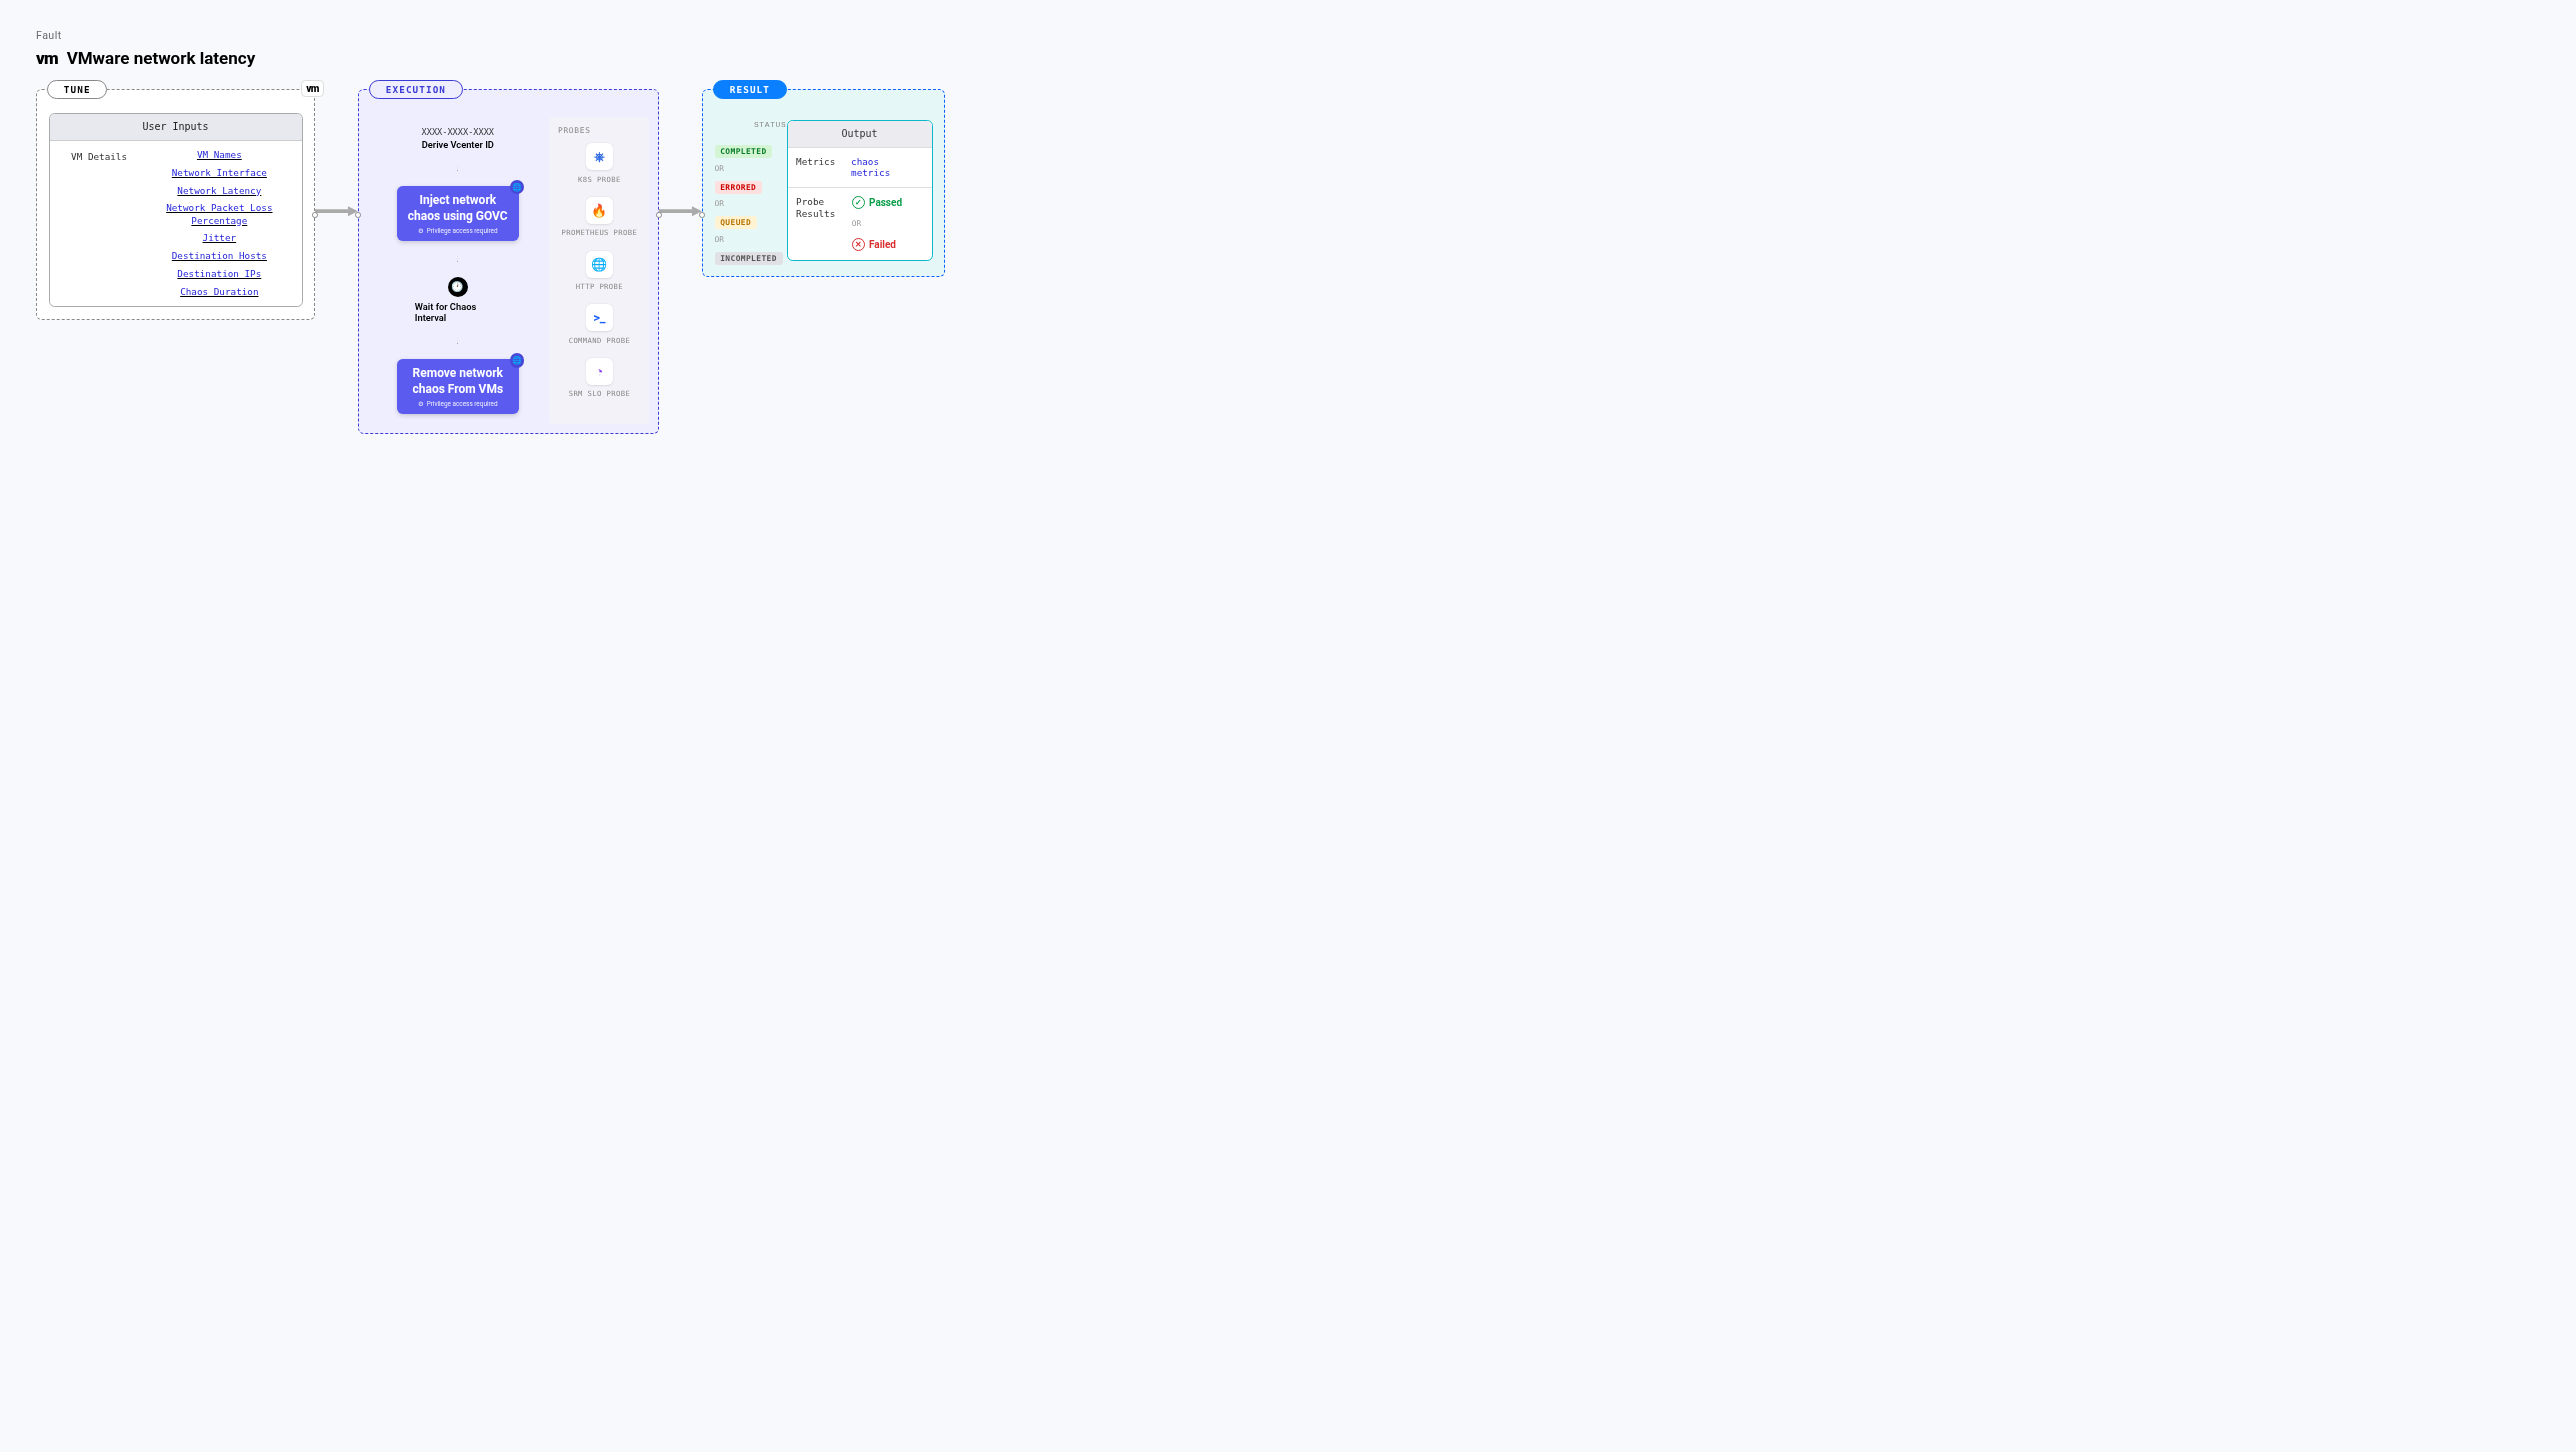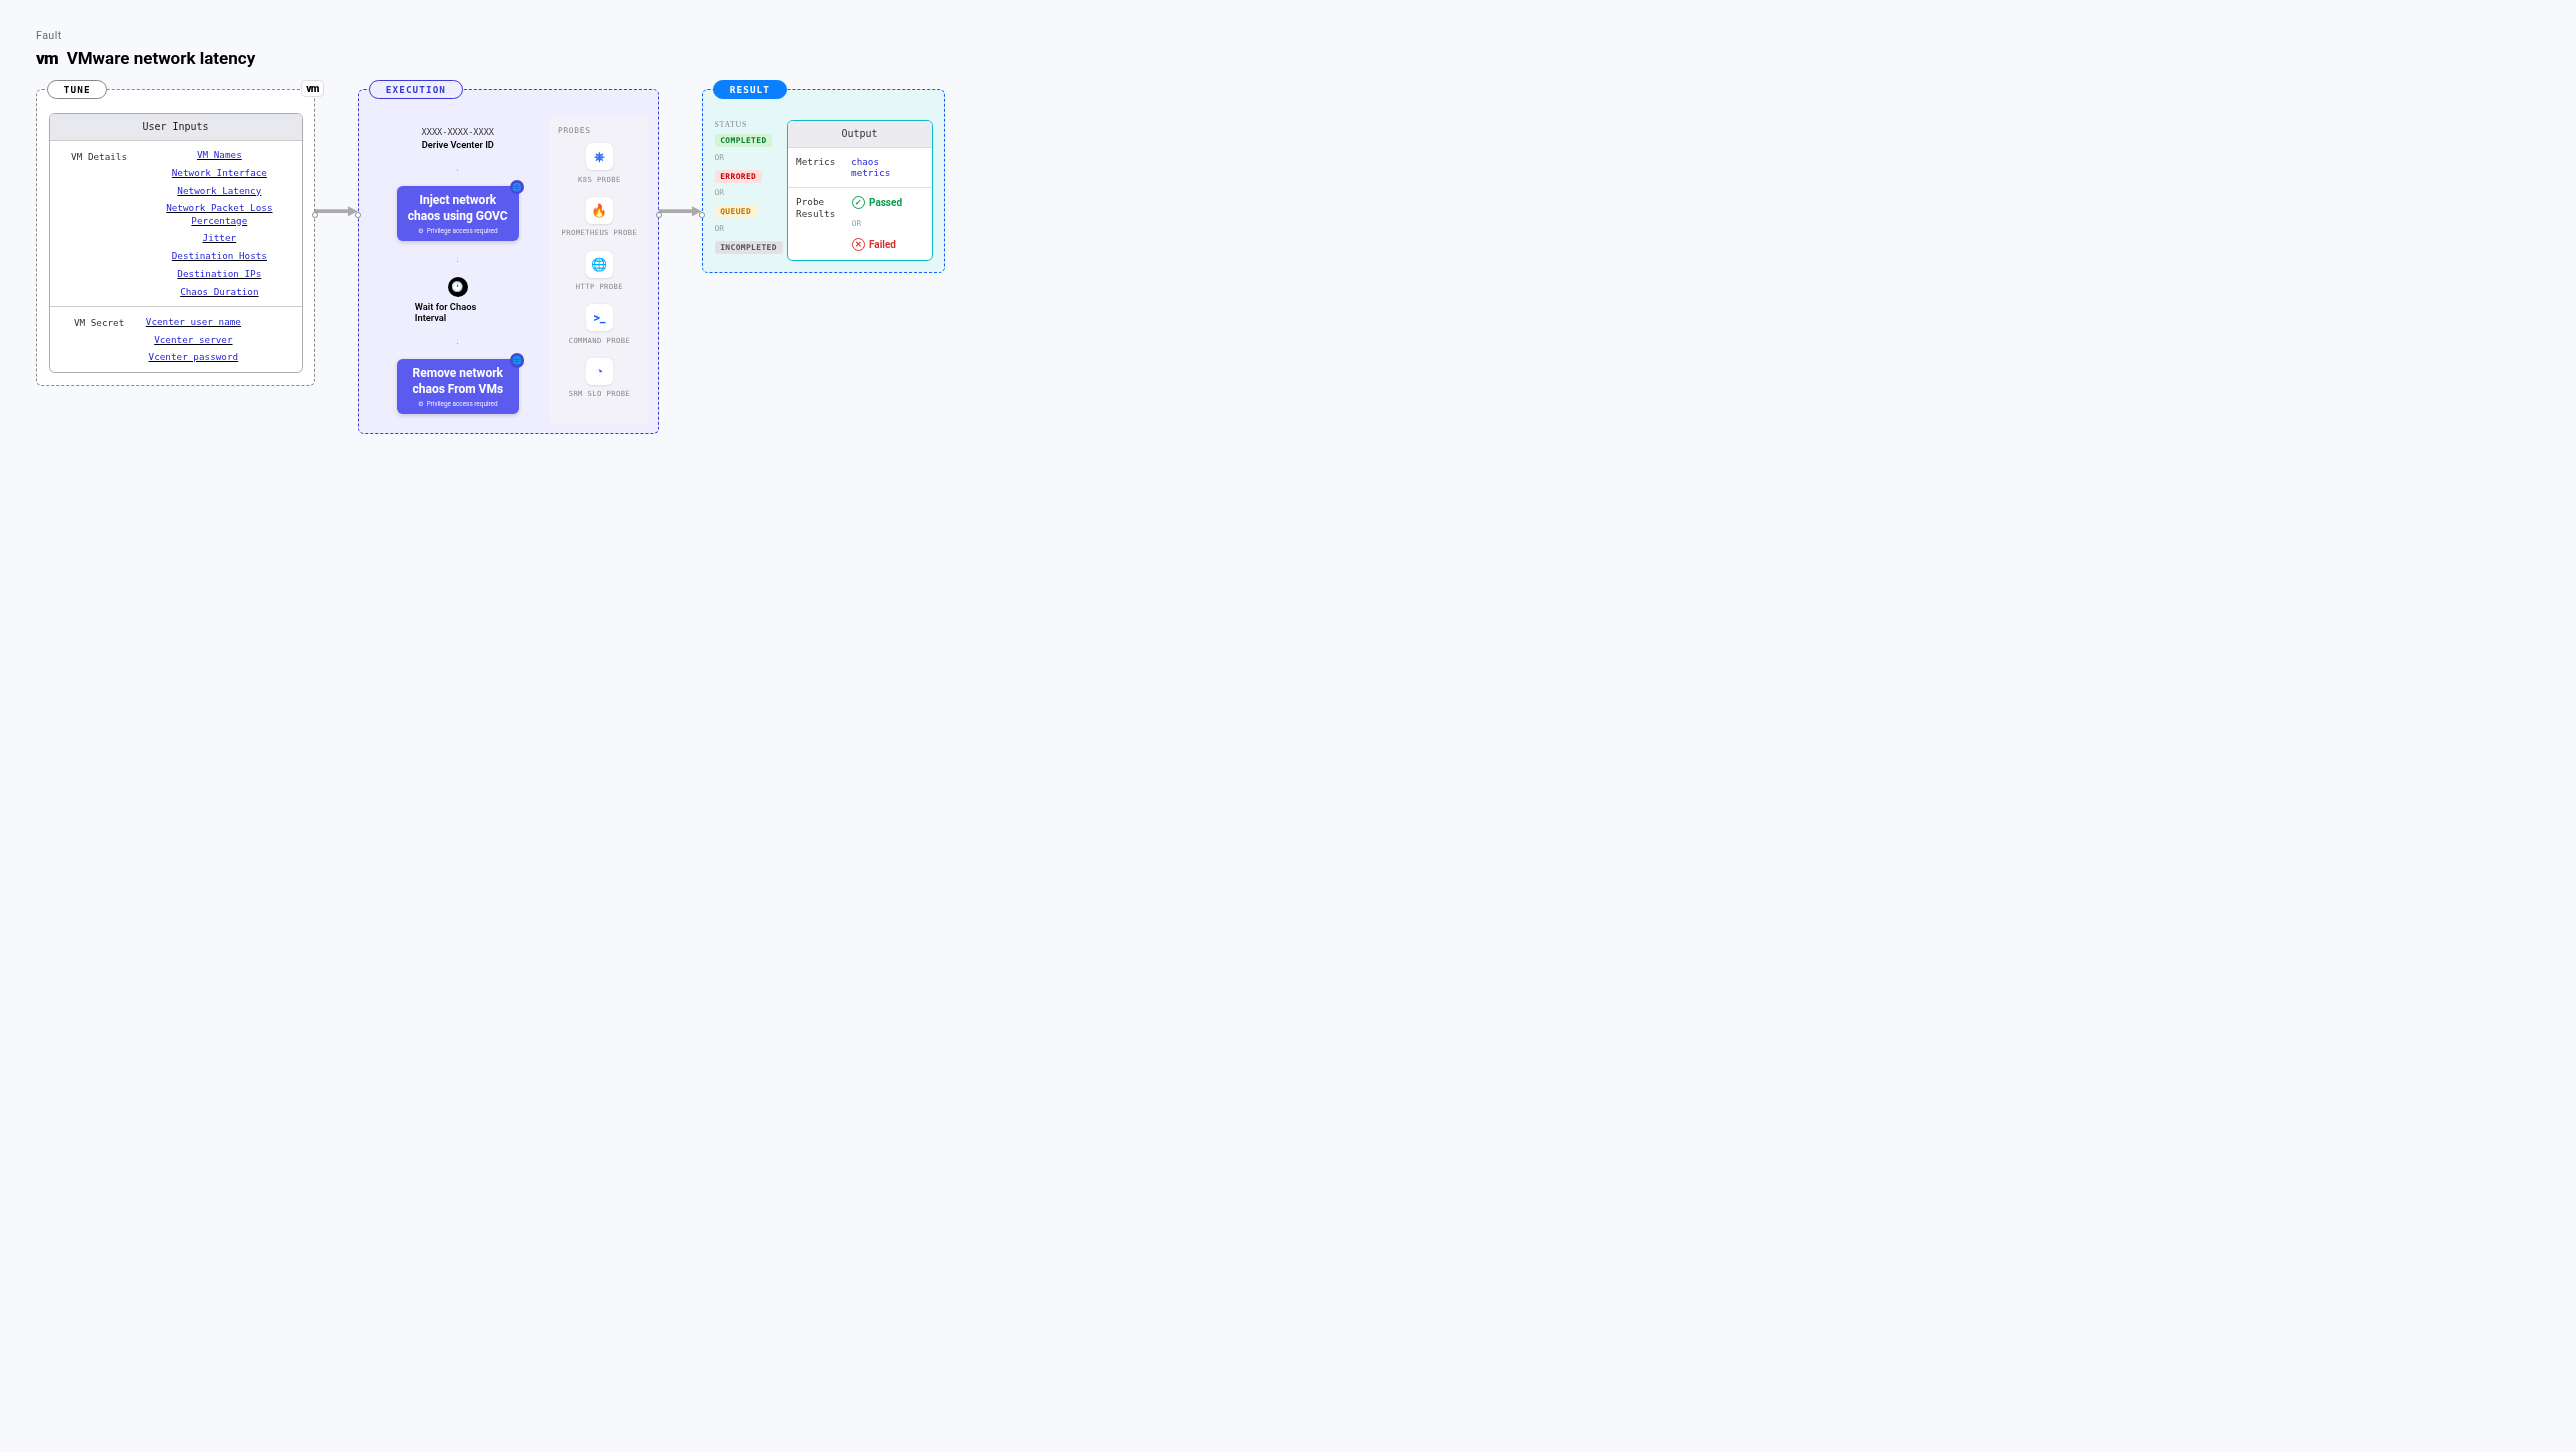--- a/index.html
+++ b/index.html
@@ -129,21 +129,21 @@
 }
 .probe-item { text-align: center; margin-bottom: 13px; }
 .probe-icon {
   width: 27px; height: 27px; border-radius: 5.7px; background: #fff;
   margin: 0 auto 4.3px; display: flex; align-items: center; justify-content: center;
   box-shadow: 0 0.7px 2.1px rgba(0,0,0,0.1);
 }
 .probe-label { font-family: ui-monospace, Menlo, monospace; font-size: 7.2px; color: #888; letter-spacing: 0.4px; line-height: 1.3; }
 
 .status-col { width: 72px; }
-.status-header { font-family: Liberation Serif, serif; font-size: 7.9px; color: #888; letter-spacing: 0.7px; margin-bottom: 3px; }
+.status-header { font-family: Liberation Mono, monospace; font-size: 7.9px; color: #888; letter-spacing: 0.7px; margin-bottom: 14px; text-align: right; }
 .status-badge {
   display: inline-block;
   padding: 2.1px 5.7px;
   border-radius: 2.9px;
   font-family: ui-monospace, Menlo, monospace;
   font-size: 7.9px;
   font-weight: 700;
   letter-spacing: 0.4px;
 }
 .bg-green { background: #d4f5d4; color: #0a7d2a; }
@@ -210,28 +210,20 @@
               <div class="input-item">VM Names</div>
               <div class="input-item">Network Interface</div>
               <div class="input-item">Network Latency</div>
               <div class="input-item">Network Packet Loss Percentage</div>
               <div class="input-item">Jitter</div>
               <div class="input-item">Destination Hosts</div>
               <div class="input-item">Destination IPs</div>
               <div class="input-item">Chaos Duration</div>
             </div>
           </div>
-          <div class="input-group">
-            <div class="group-label">VM Secret</div>
-            <div class="group-items">
-              <div class="input-item">Vcenter user name</div>
-              <div class="input-item">Vcenter server</div>
-              <div class="input-item">Vcenter password</div>
-            </div>
-          </div>
         </div>
     </div>
   </div>
 
   <div class="arrow-col">
     <svg viewBox="0 0 60 20">
         <line x1="0" y1="10" x2="46" y2="10" stroke="#aaa" stroke-width="5"></line>
         <polygon points="46,3 60,10 46,17" fill="#aaa"></polygon>
       </svg>
   </div>

